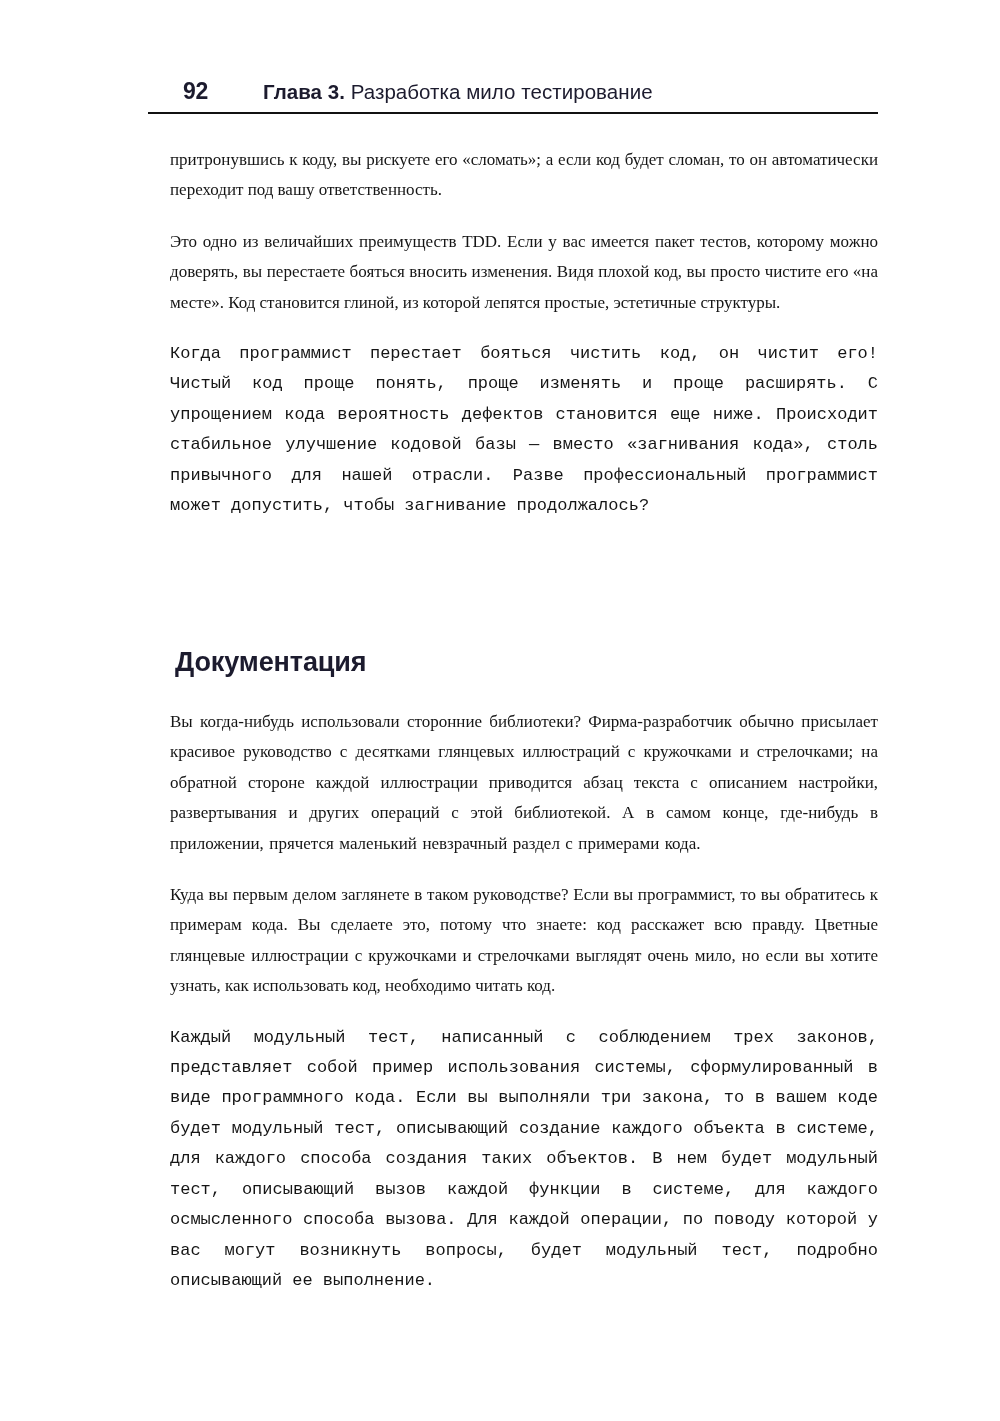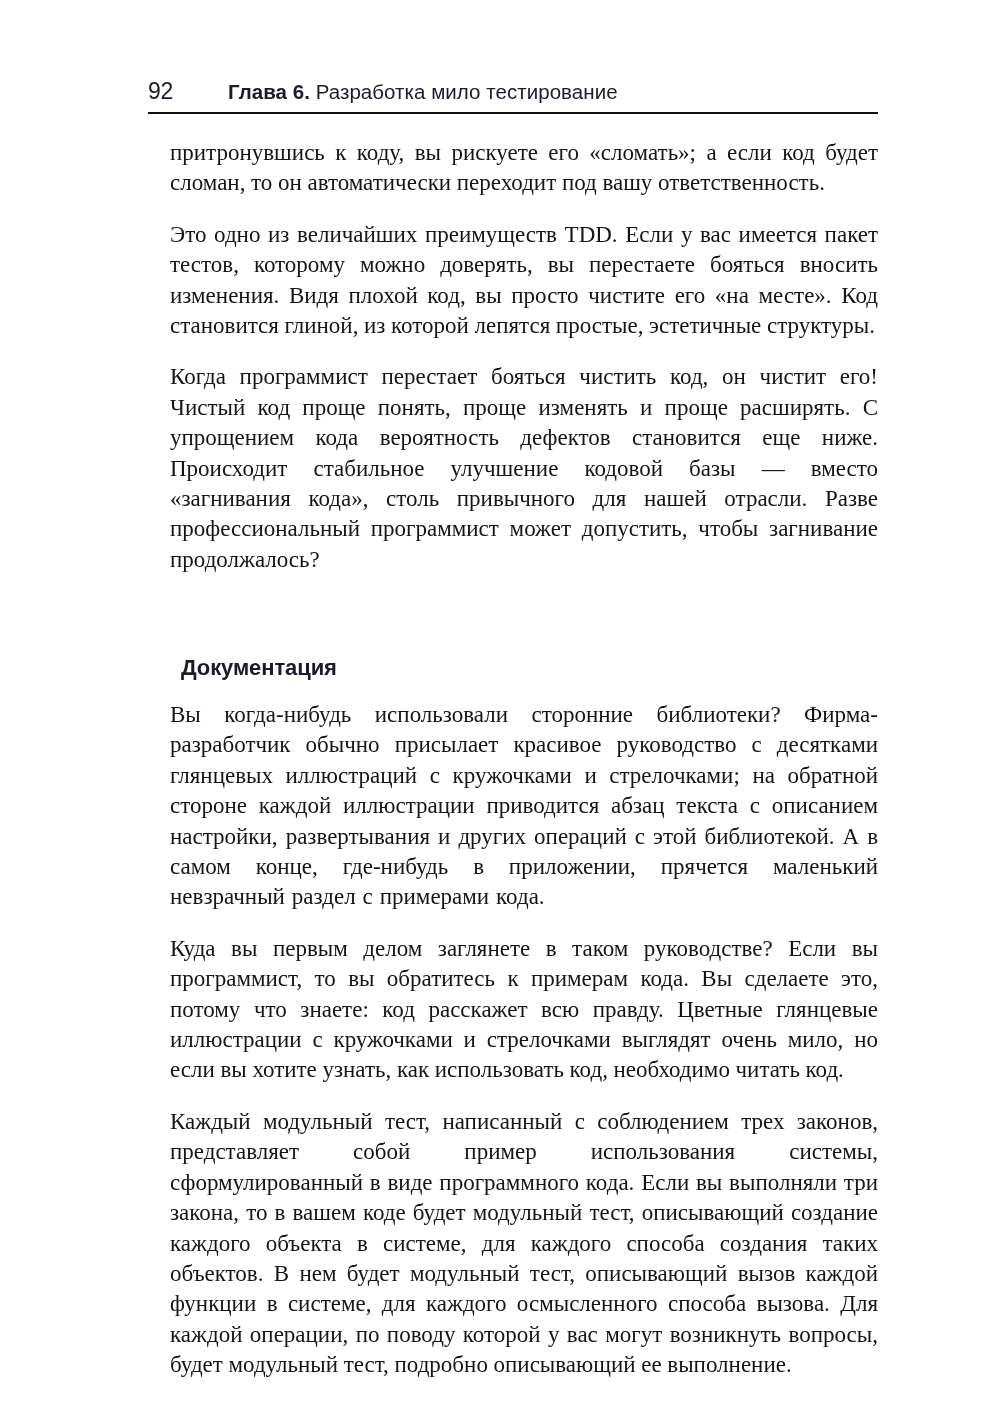--- a/index.html
+++ b/index.html
@@ -28,24 +28,25 @@
     top: 78px;
     width: 730px;
     display: flex;
     align-items: baseline;
     font-family: "Liberation Sans", "DejaVu Sans", sans-serif;
     color: #1c1b2e;
   }
 
   .folio {
     font-size: 23px;
-    font-weight: normal;
+    font-weight: bold;
     letter-spacing: -0.2px;
     width: 80px;
     flex: 0 0 80px;
+    margin-left: 35px;
   }
 
   .head-text {
     font-size: 20.5px;
     font-weight: normal;
     letter-spacing: 0.05px;
     white-space: nowrap;
   }
 
   .head-chapter {
@@ -63,46 +64,47 @@
 
   
   .column {
     position: absolute;
     left: 170px;
     top: 138px;
     width: 708px;
   }
 
   p.para {
-    margin: 0 0 21px 0;
-    font-size: 23px;
+    margin: 7px 0 21px 0;
+    font-size: 17px;
     line-height: 30.4px;
     text-align: justify;
     text-justify: inter-word;
     hyphens: manual;
     -webkit-hyphens: manual;
     word-spacing: -0.1px;
   }
 
   p.para:last-child {
     margin-bottom: 0;
+    font-family: Liberation Mono, monospace;
   }
 
   p.para.tight {
     word-spacing: 1.2px;
   }
 
   h2.section-heading {
-    margin: 11px;
+    margin: 5px;
     padding: 0;
     position: absolute;
     left: 170px;
     top: 638px;
     font-family: "Liberation Sans", "DejaVu Sans", sans-serif;
-    font-size: 22px;
+    font-size: 27px;
     font-weight: bold;
     letter-spacing: -0.1px;
     color: #1c1b2e;
     line-height: 38px;
   }
 
   
   .column-two {
     position: absolute;
     left: 170px;
@@ -110,21 +112,21 @@
     width: 708px;
   }
 </style>
 </head>
 <body>
 
 <div class="page">
 
   <div class="running-head">
     <span class="folio">92</span>
-    <span class="head-text"><span class="head-chapter">Глава 6.</span> <span>Разработка мило тестирование</span></span>
+    <span class="head-text"><span class="head-chapter">Глава 3.</span> <span>Разработка мило тестирование</span></span>
   </div>
 
   <div class="head-rule"></div>
 
   <div class="column">
     <p class="para">притронувшись к коду, вы рискуете его «сломать»; а если код будет сломан, то он автоматически переходит под вашу ответственность.</p>
     <p class="para">Это одно из величайших преимуществ TDD. Если у вас имеется пакет тестов, которому можно доверять, вы перестаете бояться вносить изменения. Видя плохой код, вы просто чистите его «на месте». Код становится глиной, из которой лепятся простые, эстетичные структуры.</p>
     <p class="para">Когда программист перестает бояться чистить код, он чистит его! Чистый код проще понять, проще изменять и проще расширять. С упрощением кода вероятность дефектов становится еще ниже. Происходит стабильное улучшение кодовой базы — вместо «загнивания кода», столь привычного для нашей отрасли. Разве профессиональный программист может допустить, чтобы загнивание продолжалось?</p>
   </div>
 

